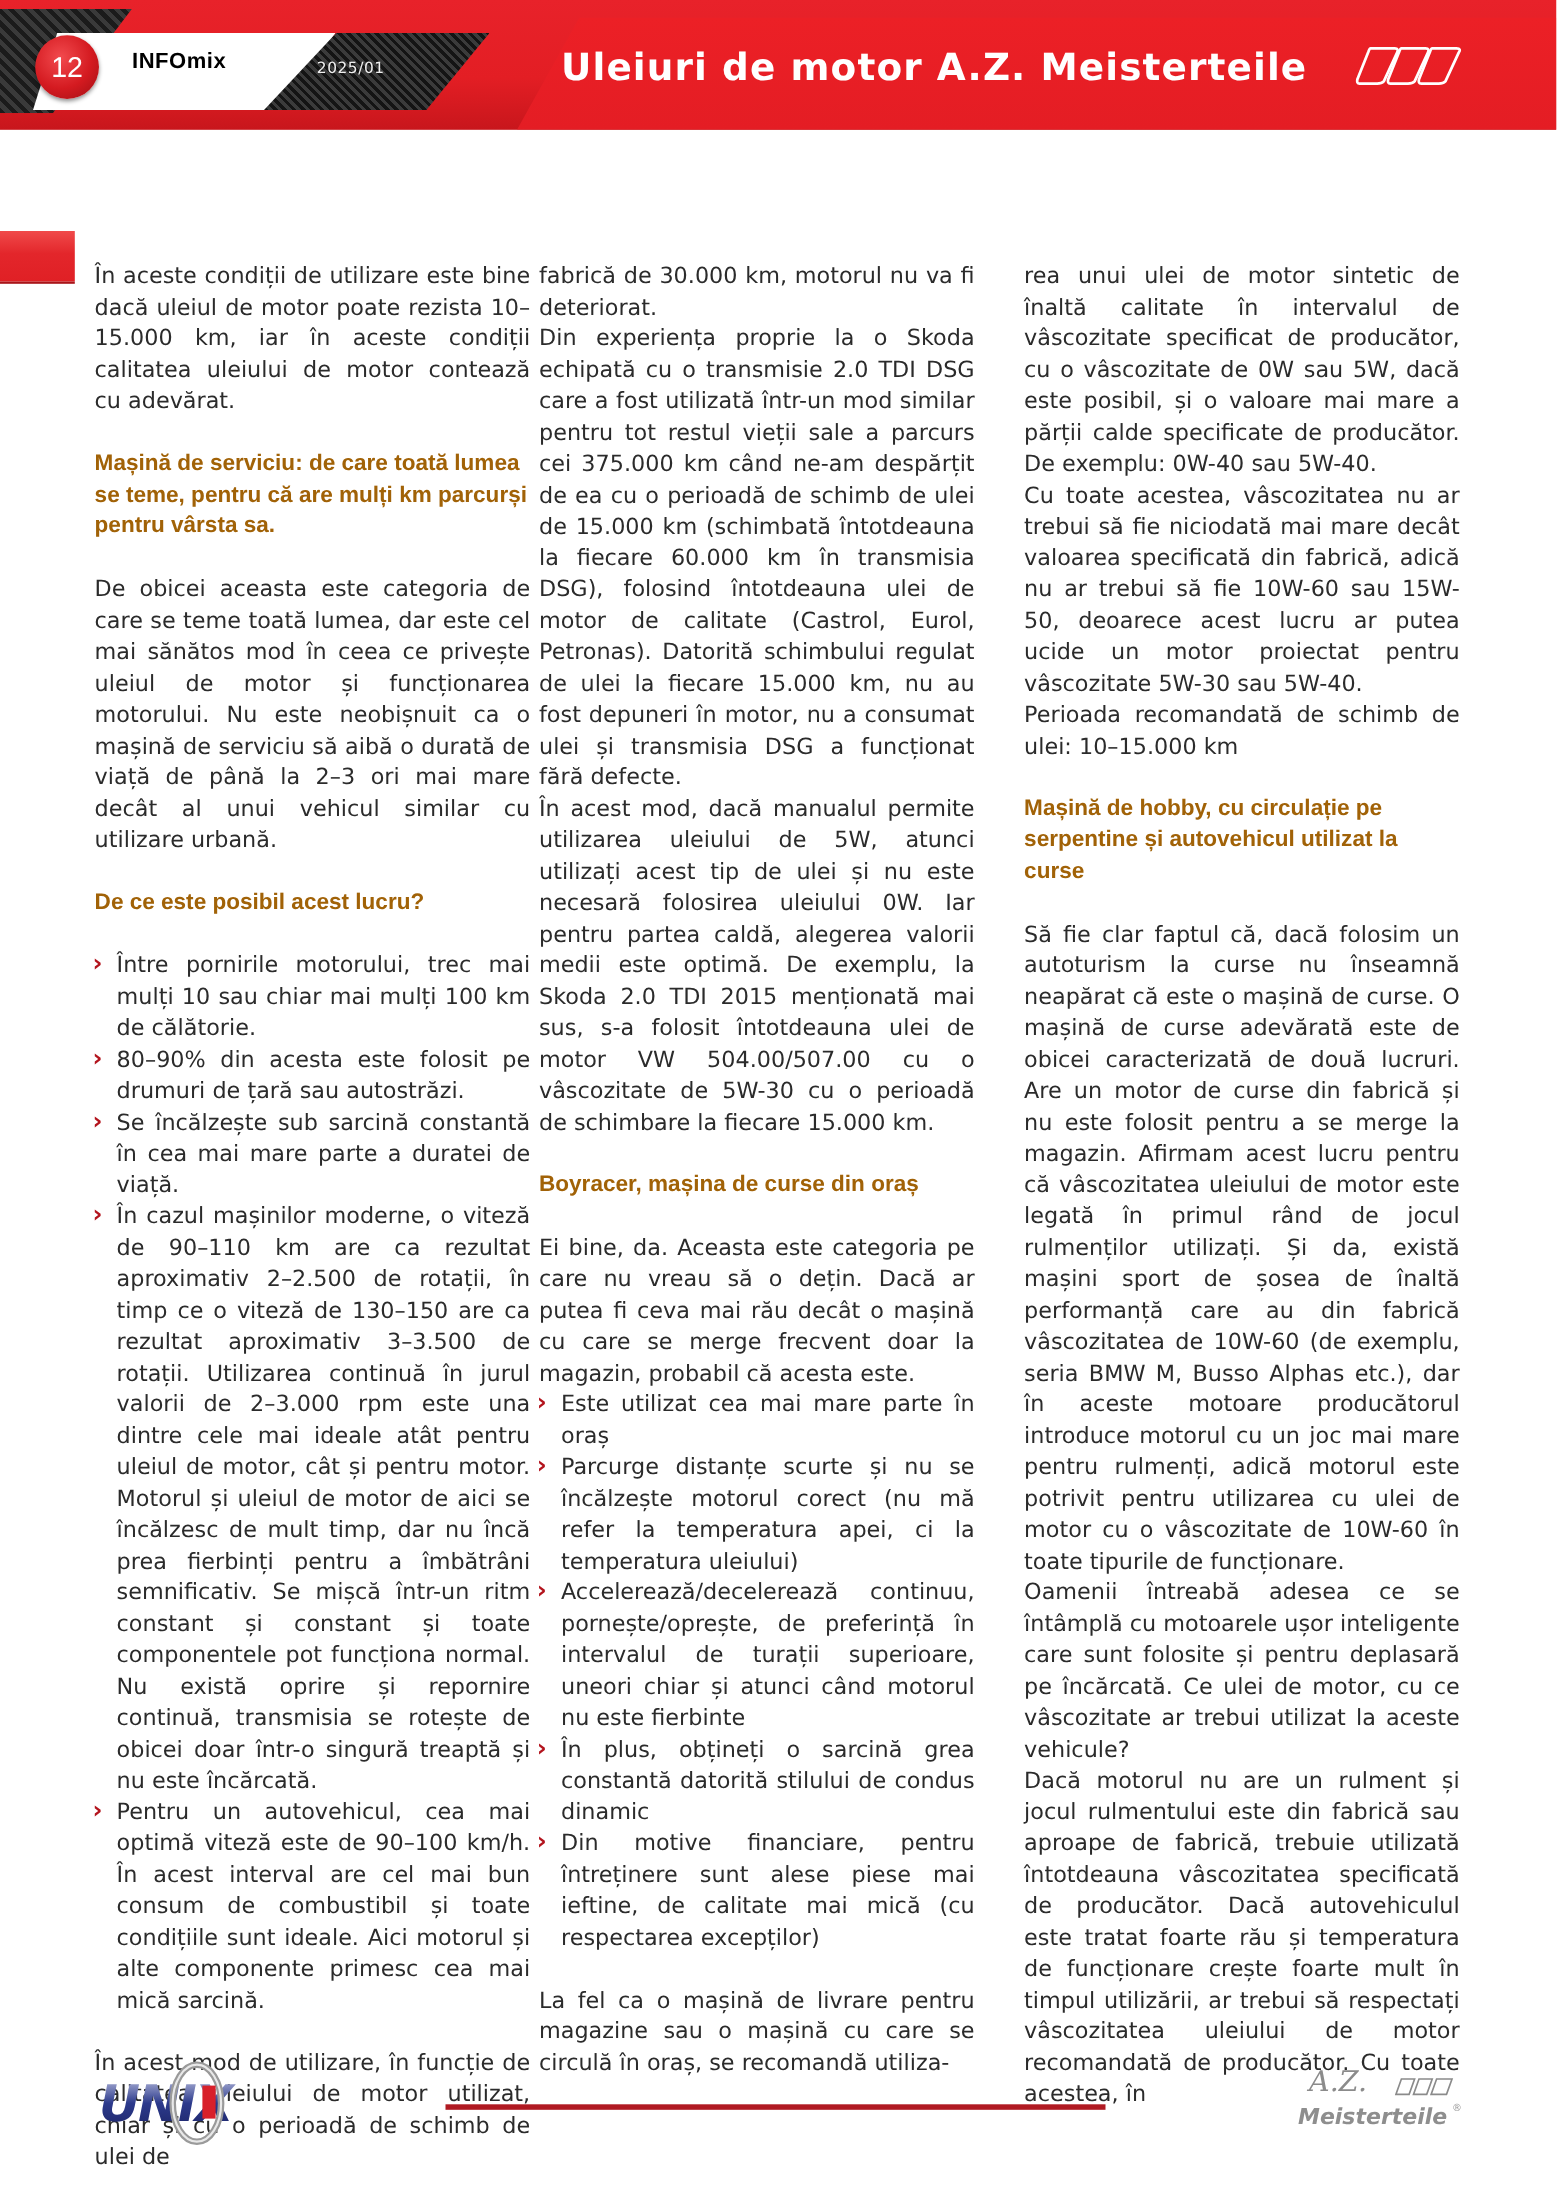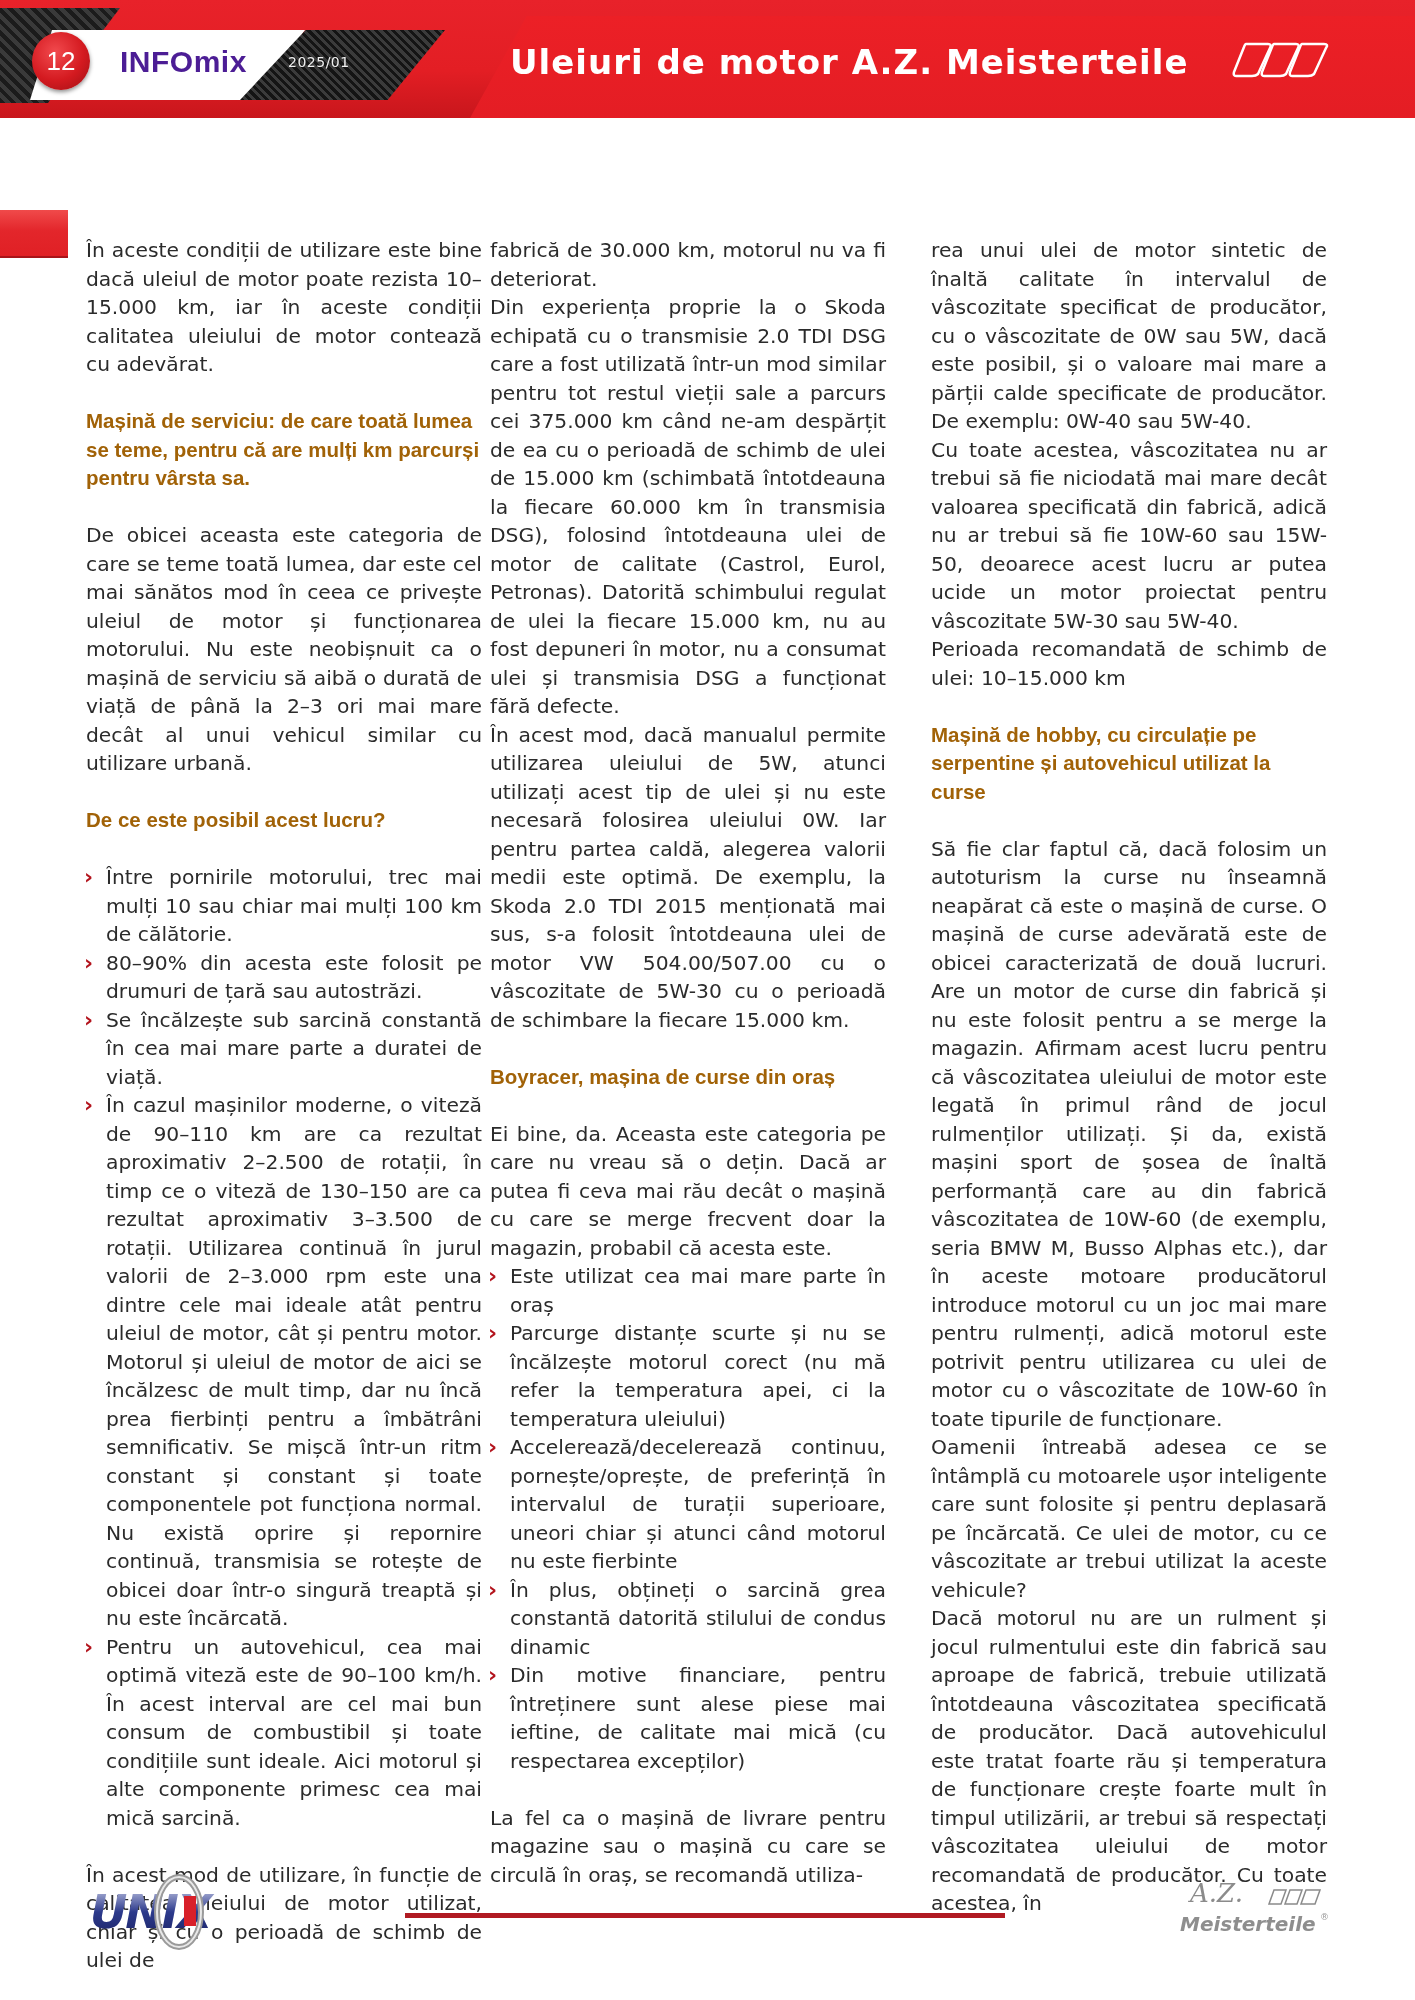--- a/index.html
+++ b/index.html
@@ -20,21 +20,21 @@
     clip-path: polygon(32% 0, 100% 0, 72% 100%, 0 100%); }
   .hdr-title-band { position: absolute; left: 470px; top: 16px; width: 945px; height: 102px;
     background: linear-gradient(180deg, #ec2026 0%, #e41d24 100%);
     border-top-left-radius: 24px;
     clip-path: polygon(6% 0, 100% 0, 100% 100%, 0 100%); }
   .page-badge { position: absolute; left: 32px; top: 32px; width: 58px; height: 58px; border-radius: 50%;
     background: radial-gradient(circle at 40% 35%, #f24a4e 0%, #d41a20 55%, #9d0f14 100%);
     box-shadow: 0 2px 4px rgba(0,0,0,.45); display: flex; align-items: center; justify-content: center;
     color: #fff; font-family: "Liberation Sans", sans-serif; font-weight: normal; font-size: 26px; }
   .mag-name { position: absolute; left: 120px; top: 45px; font-family: "Liberation Sans", sans-serif;
-    font-weight: bold; font-size: 30px; color: #4c1d95; letter-spacing: 0.5px; }
+    font-weight: bold; font-size: 20px; color: #000000; letter-spacing: 0.5px; }
   .issue { position: absolute; left: 288px; top: 54px; font-family: "DejaVu Sans", sans-serif;
     font-size: 14px; color: #f0f0f0; letter-spacing: 0.5px; }
   .page-title { position: absolute; left: 510px; top: 42px; font-family: "DejaVu Sans", sans-serif;
     font-weight: bold; font-size: 34px; color: #ffffff; letter-spacing: 1px; }
   .logo-bars { position: absolute; left: 1232px; top: 40px; width: 100px; height: 40px; }
 
   
   .side-tab { position: absolute; left: 0; top: 210px; width: 68px; height: 48px;
     background: linear-gradient(180deg, #f04a4a 0%, #e3262b 45%, #e02025 100%);
     border-bottom: 2px solid #a81419; }

